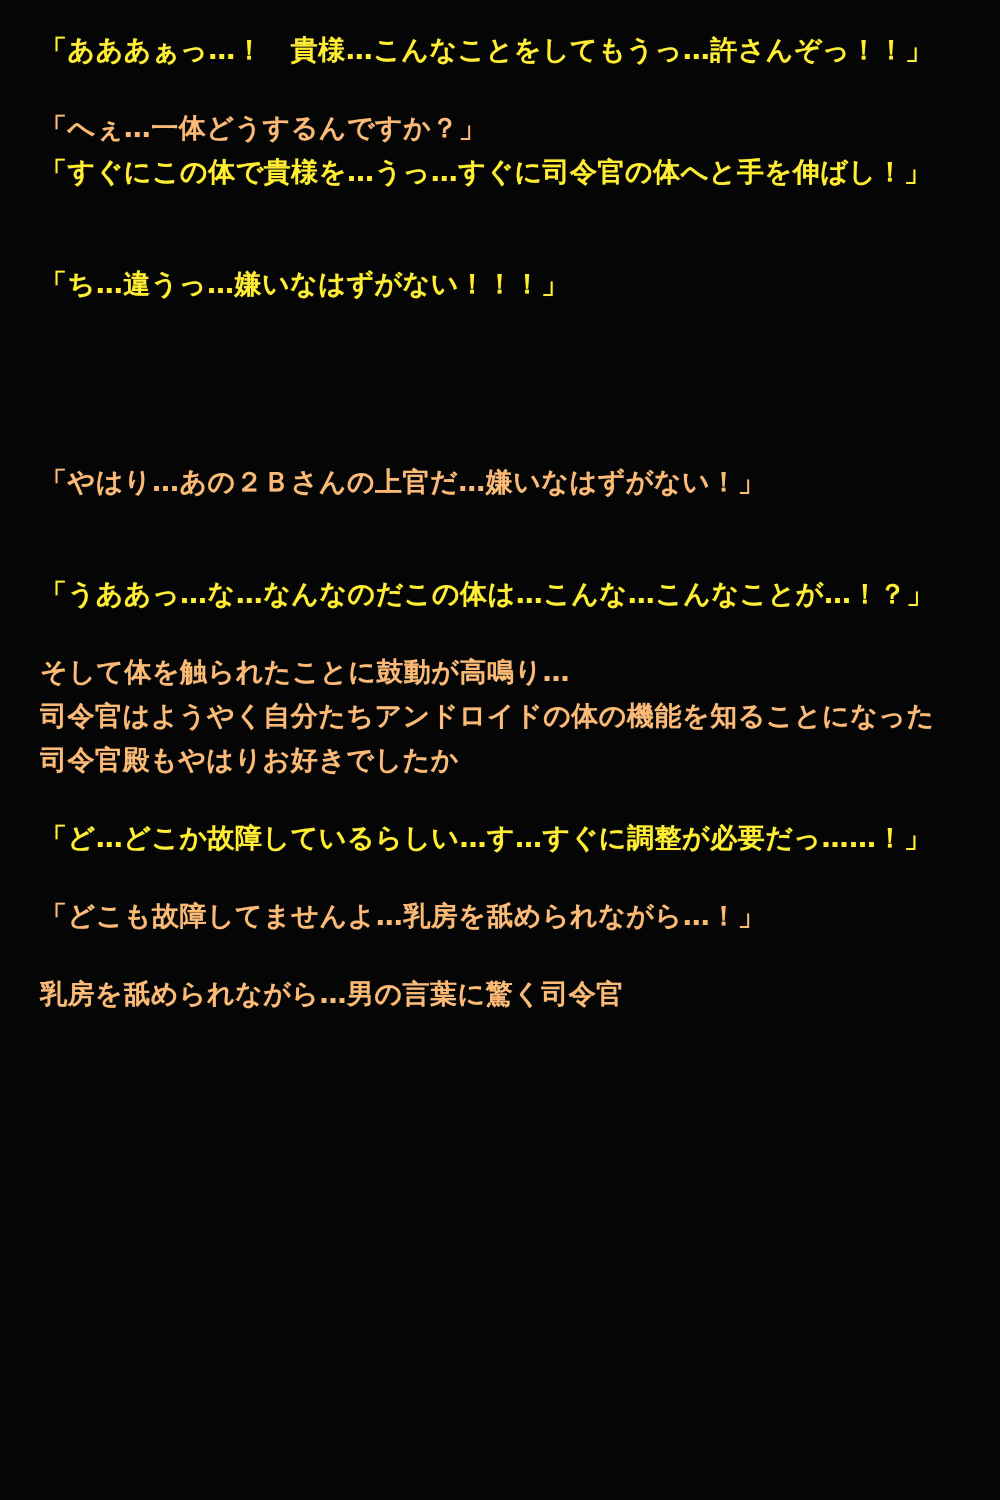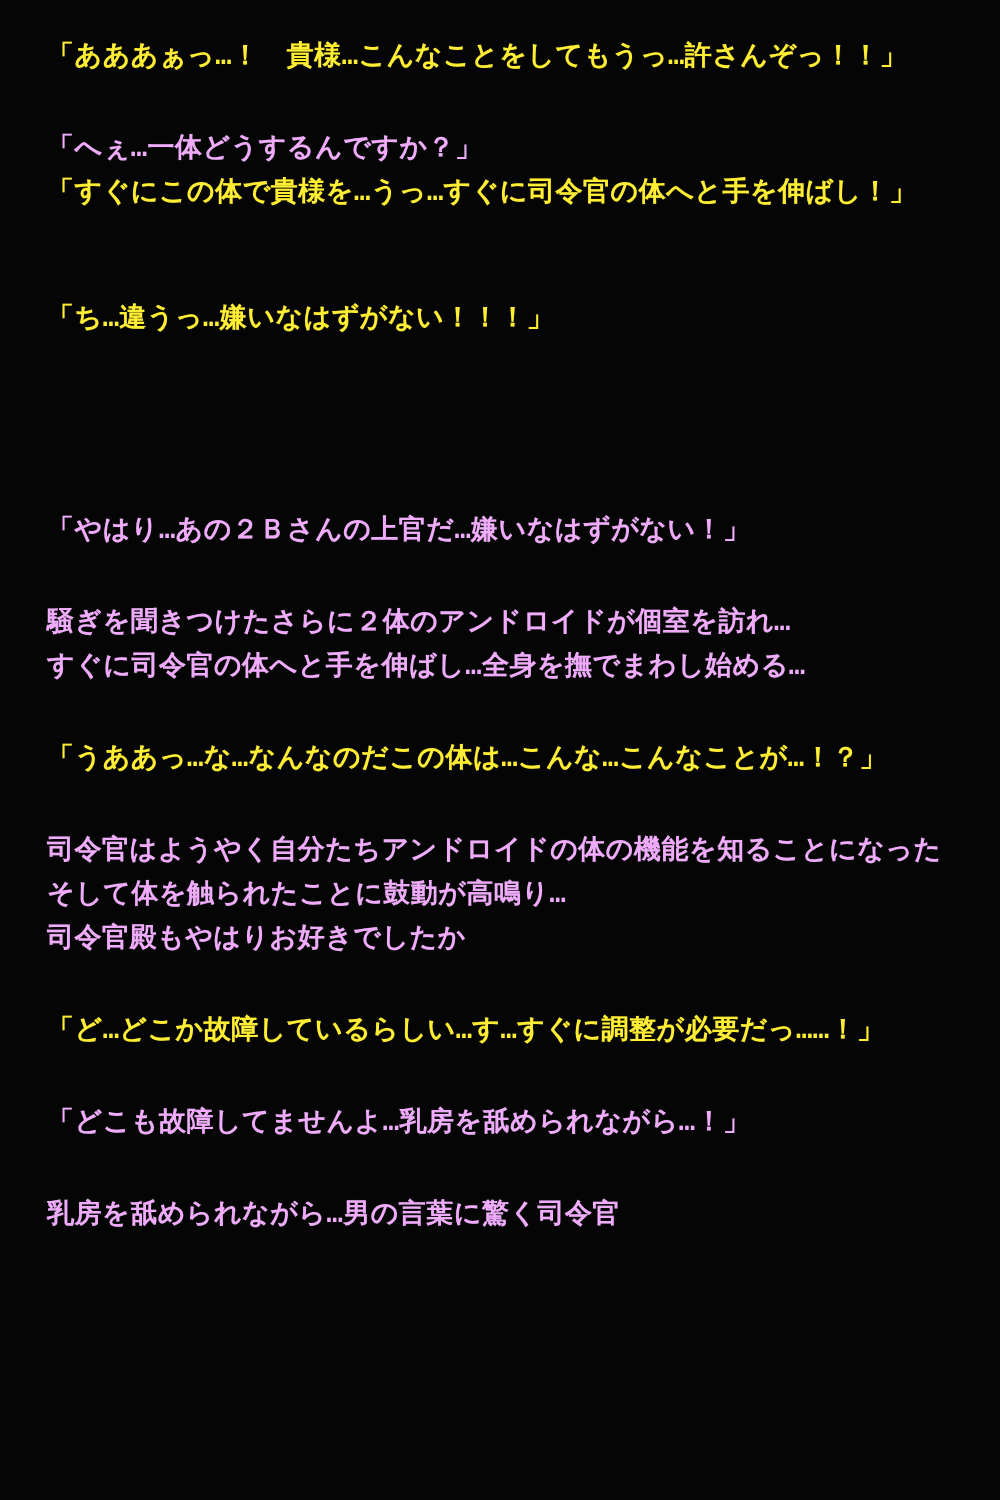--- a/index.html
+++ b/index.html
@@ -15,33 +15,32 @@
   }
   #page {
     position: relative;
     width: 1000px;
     height: 1500px;
     background: #050505;
     box-sizing: border-box;
     padding: 28px 40px 0 40px;
   }
   .block {
-    margin: 7px;
+    margin: 0;
     padding: 0;
-    font-family: Liberation Mono, monospace;
   }
   .line {
     font-size: 27px;
     line-height: 44px;
     letter-spacing: 0.5px;
     white-space: pre;
     font-weight: 600;
   }
   .white {
-    color: #f0abfc;
+    color: #fdba74;
     text-shadow: 0 0 1px rgba(255,255,255,0.25);
   }
   .yellow {
     color: #ffee33;
     text-shadow: 0 0 1px rgba(255,238,51,0.35);
   }
   .spacer-md { height: 34px; }
   .spacer-lg { height: 120px; }
   .narrate {
     font-weight: 600;
@@ -76,36 +75,32 @@
 
 
   <div class="spacer-md"></div>
 
   <div class="block">
     <div class="line white">「やはり…あの２Ｂさんの上官だ…嫌いなはずがない！」</div>
   </div>
 
   <div class="spacer-md"></div>
 
-  <div class="block narrate">
-    <div class="line white">騒ぎを聞きつけたさらに２体のアンドロイドが個室を訪れ…</div>
-    <div class="line white">すぐに司令官の体へと手を伸ばし…全身を撫でまわし始める…</div>
-  </div>
 
   <div class="spacer-md"></div>
 
   <div class="block">
     <div class="line yellow">「うああっ…な…なんなのだこの体は…こんな…こんなことが…！？」</div>
   </div>
 
   <div class="spacer-md"></div>
 
   <div class="block narrate">
+    <div class="line white">そして体を触られたことに鼓動が高鳴り…</div>
     <div class="line white">司令官はようやく自分たちアンドロイドの体の機能を知ることになった</div>
-    <div class="line white">そして体を触られたことに鼓動が高鳴り…</div>
     <div class="line white">司令官殿もやはりお好きでしたか</div>
   </div>
 
   <div class="spacer-md"></div>
 
   <div class="block">
     <div class="line yellow">「ど…どこか故障しているらしい…す…すぐに調整が必要だっ……！」</div>
   </div>
 
   <div class="spacer-md"></div>

